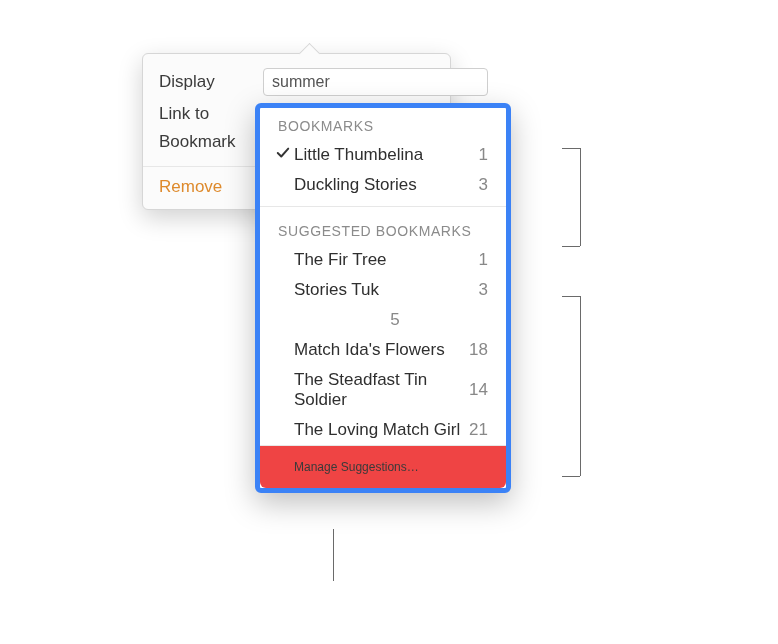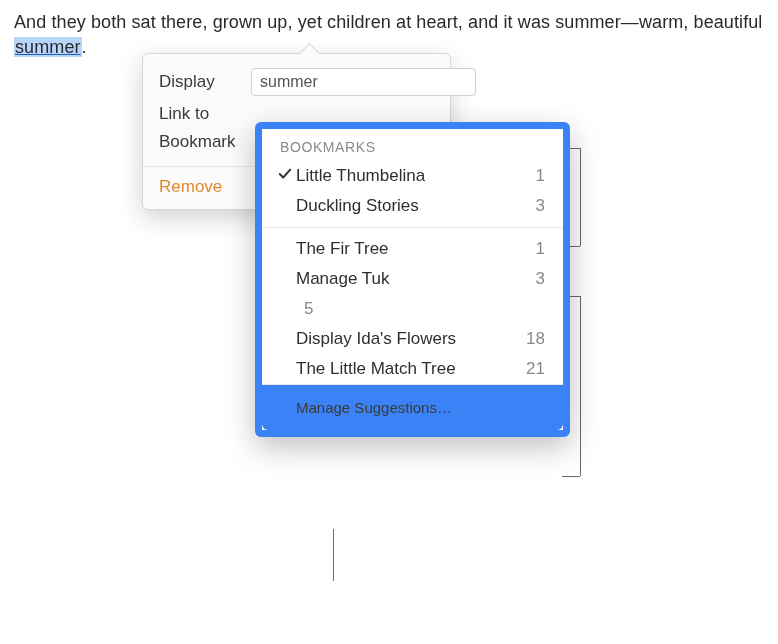--- a/index.html
+++ b/index.html
@@ -54,20 +54,21 @@
       height: 14px;
       background: #fbfbfb;
       border-left: 1px solid #d6d6d6;
       border-top: 1px solid #d6d6d6;
       transform: rotate(45deg);
     }
     .form-row {
       display: flex;
       align-items: center;
       padding: 4px 16px;
+      gap: 12px;
       font-size: 17px;
       color: #3b3b3b;
     }
     .form-label {
       width: 92px;
       flex-shrink: 0;
     }
     .display-input {
       flex: 1;
       border: 1px solid #cfcfcf;
@@ -85,41 +86,41 @@
     }
     .remove-row {
       padding: 10px 16px 12px 16px;
       font-size: 17px;
       color: #de8a2c;
     }
     .dropdown-panel {
       position: absolute;
       top: 103px;
       left: 255px;
-      width: 315px;
-      background: #ffffff;
-      border: 7px solid #3b82f6;
+      width: 256px;
+      background: #ffffff;
+      border: 5px solid #3b82f6;
       border-radius: 6px;
       box-shadow: 0 10px 30px rgba(0,0,0,0.25);
       z-index: 10;
-      margin-top: 19px;
     }
     .section-header {
       font-size: 14px;
       letter-spacing: 0.6px;
       color: #8b8b8b;
       padding: 10px 18px 6px 18px;
     }
     .menu-item {
       display: flex;
       align-items: center;
       padding: 5px 18px 5px 12px;
       font-size: 17px;
       color: #2f2f2f;
       cursor: default;
+      justify-content: center;
     }
     .check-slot {
       width: 22px;
       flex-shrink: 0;
       display: flex;
       justify-content: center;
     }
     .check-icon svg {
       width: 14px;
       height: 14px;
@@ -132,23 +133,23 @@
       font-size: 17px;
       padding-left: 8px;
     }
     .section-divider {
       border: none;
       border-top: 1px solid #e7e7e7;
       margin: 6px 0;
     }
     .manage-row {
       padding: 14px 18px 14px 34px;
-      font-size: 15px;
+      font-size: 12px;
       color: #3a3a3a;
-      background: #3b82f6;
+      background: #ef4444;
       border-bottom-left-radius: 6px;
       border-bottom-right-radius: 6px;
       border-top: 1px solid #e7e7e7;
     }
     .callout-line {
       position: absolute;
       background: #6a6a6a;
     }
     .callout-v1 {
       left: 580px;
@@ -170,23 +171,20 @@
       left: 333px;
       top: 529px;
       width: 1px;
       height: 52px;
     }
   </style>
 </head>
 <body>
 
 <div class="document-area">
-  <p class="doc-text">
-    <span>And they both sat there, grown up, yet children at heart, and it was summer—warm, beautiful </span><a class="hyperlink-word">summer</a><span>.</span>
-  </p>
 
   <div class="popover">
     <div class="form-row">
       <span class="form-label">Display</span>
       <input class="display-input" value="summer" style="">
     </div>
     <div class="form-row">
       <span class="form-label">Link to</span>
     </div>
     <div class="form-row">
@@ -208,43 +206,49 @@
           <span class="item-label">Little Thumbelina</span>
           <span class="item-count">1</span>
         </div>
         <div class="menu-item">
           <span class="check-slot"></span>
           <span class="item-label">Duckling Stories</span>
           <span class="item-count">3</span>
         </div>
       </div>
     <hr class="section-divider">
+    <div class="section-header">SUGGESTED BOOKMARKS</div>
     <div id="suggested-list">
         <div class="menu-item">
           <span class="check-slot"></span>
           <span class="item-label">The Fir Tree</span>
           <span class="item-count">1</span>
         </div>
         <div class="menu-item">
           <span class="check-slot"></span>
-          <span class="item-label">Manage Tuk</span>
+          <span class="item-label">Stories Tuk</span>
           <span class="item-count">3</span>
         </div>
         <div class="menu-item">
           <span class="check-slot"></span>
           <span class="item-count">5</span>
         </div>
         <div class="menu-item">
           <span class="check-slot"></span>
-          <span class="item-label">Display Ida's Flowers</span>
+          <span class="item-label">Match Ida's Flowers</span>
           <span class="item-count">18</span>
         </div>
         <div class="menu-item">
           <span class="check-slot"></span>
-          <span class="item-label">The Little Match Tree</span>
+          <span class="item-label">The Steadfast Tin Soldier</span>
+          <span class="item-count">14</span>
+        </div>
+        <div class="menu-item">
+          <span class="check-slot"></span>
+          <span class="item-label">The Loving Match Girl</span>
           <span class="item-count">21</span>
         </div>
       </div>
     <div class="manage-row">Manage Suggestions…</div>
   </div>
 
   <div class="callout-line callout-v1"></div>
   <div class="callout-line callout-h1a"></div>
   <div class="callout-line callout-h1b"></div>
   <div class="callout-line callout-v2"></div>

